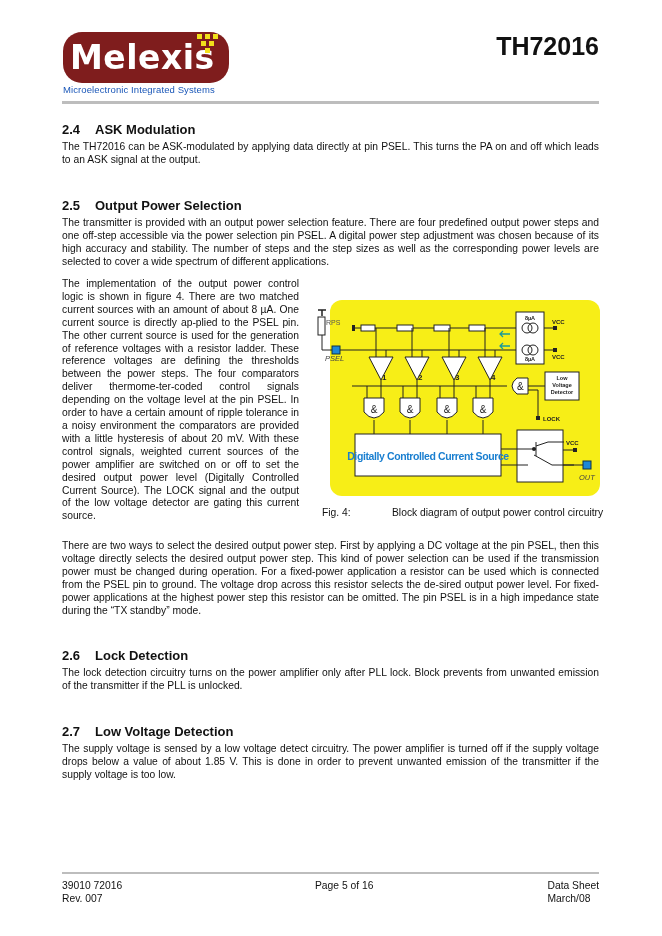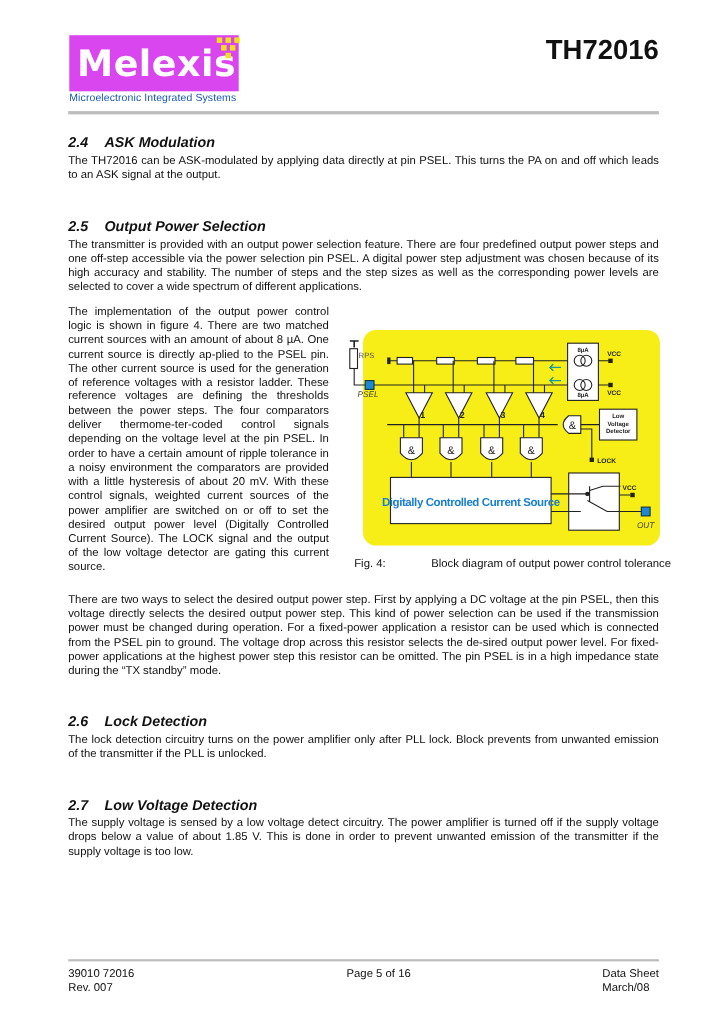--- a/index.html
+++ b/index.html
@@ -1,26 +1,26 @@
 <!DOCTYPE html>
 <html><head>
 <meta charset="utf-8">
 <style>
   html, body { margin:0; padding:0; background:#ffffff; }
   body { width:662px; height:936px; position:relative; font-family:"Liberation Sans", sans-serif; color:#111; overflow:hidden; }
-  .logo { position:absolute; left:63px; top:32px; width:154px; height:51px; background:#d946ef; }
+  .logo { position:absolute; left:63px; top:32px; width:166px; height:51px; background:#7f1d1d;border-radius:19px; }
   .logo .word { position:absolute; left:7px; top:6px; font-family:"DejaVu Sans", sans-serif; font-weight:bold; font-size:33px; color:#fff; letter-spacing:0.5px; }
   .logo .dots span { position:absolute; width:5px; height:5px; background:#f2e01b; }
   .logo-sub { position:absolute; left:63px; top:84px; font-size:9.5px; color:#1a57b8; letter-spacing:0.1px; }
   .doc-title { position:absolute; right:63px; top:32px; text-align:left; }
   .doc-title .t1 { font-size:25px; font-weight:bold; line-height:28px; }
   .doc-title .t2 { font-size:14px; font-weight:bold; font-style:italic; line-height:17px; }
   .doc-title .t3 { font-size:15px; font-weight:bold; font-style:italic; line-height:19px; }
   .hr-top { position:absolute; left:62px; top:101px; width:537px; height:3px; background:#bdbdbd; }
-  h2 { position:absolute; left:62px; margin:0; font-size:13px; font-weight:bold; font-style:italic; }
+  h2 { position:absolute; left:62px; margin:0; font-size:13px; font-weight:bold; }
   h2 .num { display:inline-block; width:33px; }
   p.body { position:absolute; margin:0; font-size:10.3px; line-height:12.9px; text-align:justify; }
   .full { left:62px; width:537px; }
   .col { left:62px; width:237px; }
   .figure { position:absolute; left:312px; top:300px; width:288px; height:198px;text-align:center; }
   .caption { position:absolute; left:322px; top:507px; font-size:10.3px; }
   .caption .lbl { display:inline-block; width:70px; }
   .hr-bot { position:absolute; left:62px; top:872px; width:537px; height:2px; background:#bdbdbd; }
   .foot { position:absolute; top:879px; font-size:10.3px; line-height:13px; }
   .foot.left { left:62px; }
@@ -169,21 +169,21 @@
     <circle cx="222" cy="149" r="2" fill="#222"></circle>
     <rect x="261" y="148" width="4" height="4" fill="#222"></rect>
     <line x1="251" y1="150" x2="261" y2="150" stroke="#222"></line>
     <text x="254" y="145" font-size="6" font-weight="bold" fill="#222">VCC</text>
     <rect x="271" y="161" width="8" height="8" fill="#1e88d6" stroke="#134"></rect>
     <line x1="251" y1="165" x2="271" y2="165" stroke="#222"></line>
     <text x="267" y="180" font-size="7.5" font-style="italic" fill="#444">OUT</text>
   </svg>
 </div>
 <div class="caption">
-  <span class="lbl">Fig. 4:</span><span>Block diagram of output power control tolerance</span>
+  <span class="lbl">Fig. 4:</span><span>Block diagram of output power control circuitry</span>
 </div>
 
 <p class="body full" style="top:540px">There are two ways to select the desired output power step. First by applying a DC voltage at the pin PSEL, then this voltage directly selects the desired output power step. This kind of power selection can be used if the transmission power must be changed during operation. For a fixed-power application a resistor can be used which is connected from the PSEL pin to ground. The voltage drop across this resistor selects the de-sired output power level. For fixed-power applications at the highest power step this resistor can be omitted. The pin PSEL is in a high impedance state during the “TX standby” mode.</p>
 
 <h2 style="top:648px"><span class="num">2.6</span><span>Lock Detection</span></h2>
 <p class="body full" style="top:667px">The lock detection circuitry turns on the power amplifier only after PLL lock. Block prevents from unwanted emission of the transmitter if the PLL is unlocked.</p>
 
 <h2 style="top:724px"><span class="num">2.7</span><span>Low Voltage Detection</span></h2>
 <p class="body full" style="top:743px">The supply voltage is sensed by a low voltage detect circuitry. The power amplifier is turned off if the supply voltage drops below a value of about 1.85 V. This is done in order to prevent unwanted emission of the transmitter if the supply voltage is too low.</p>
 

